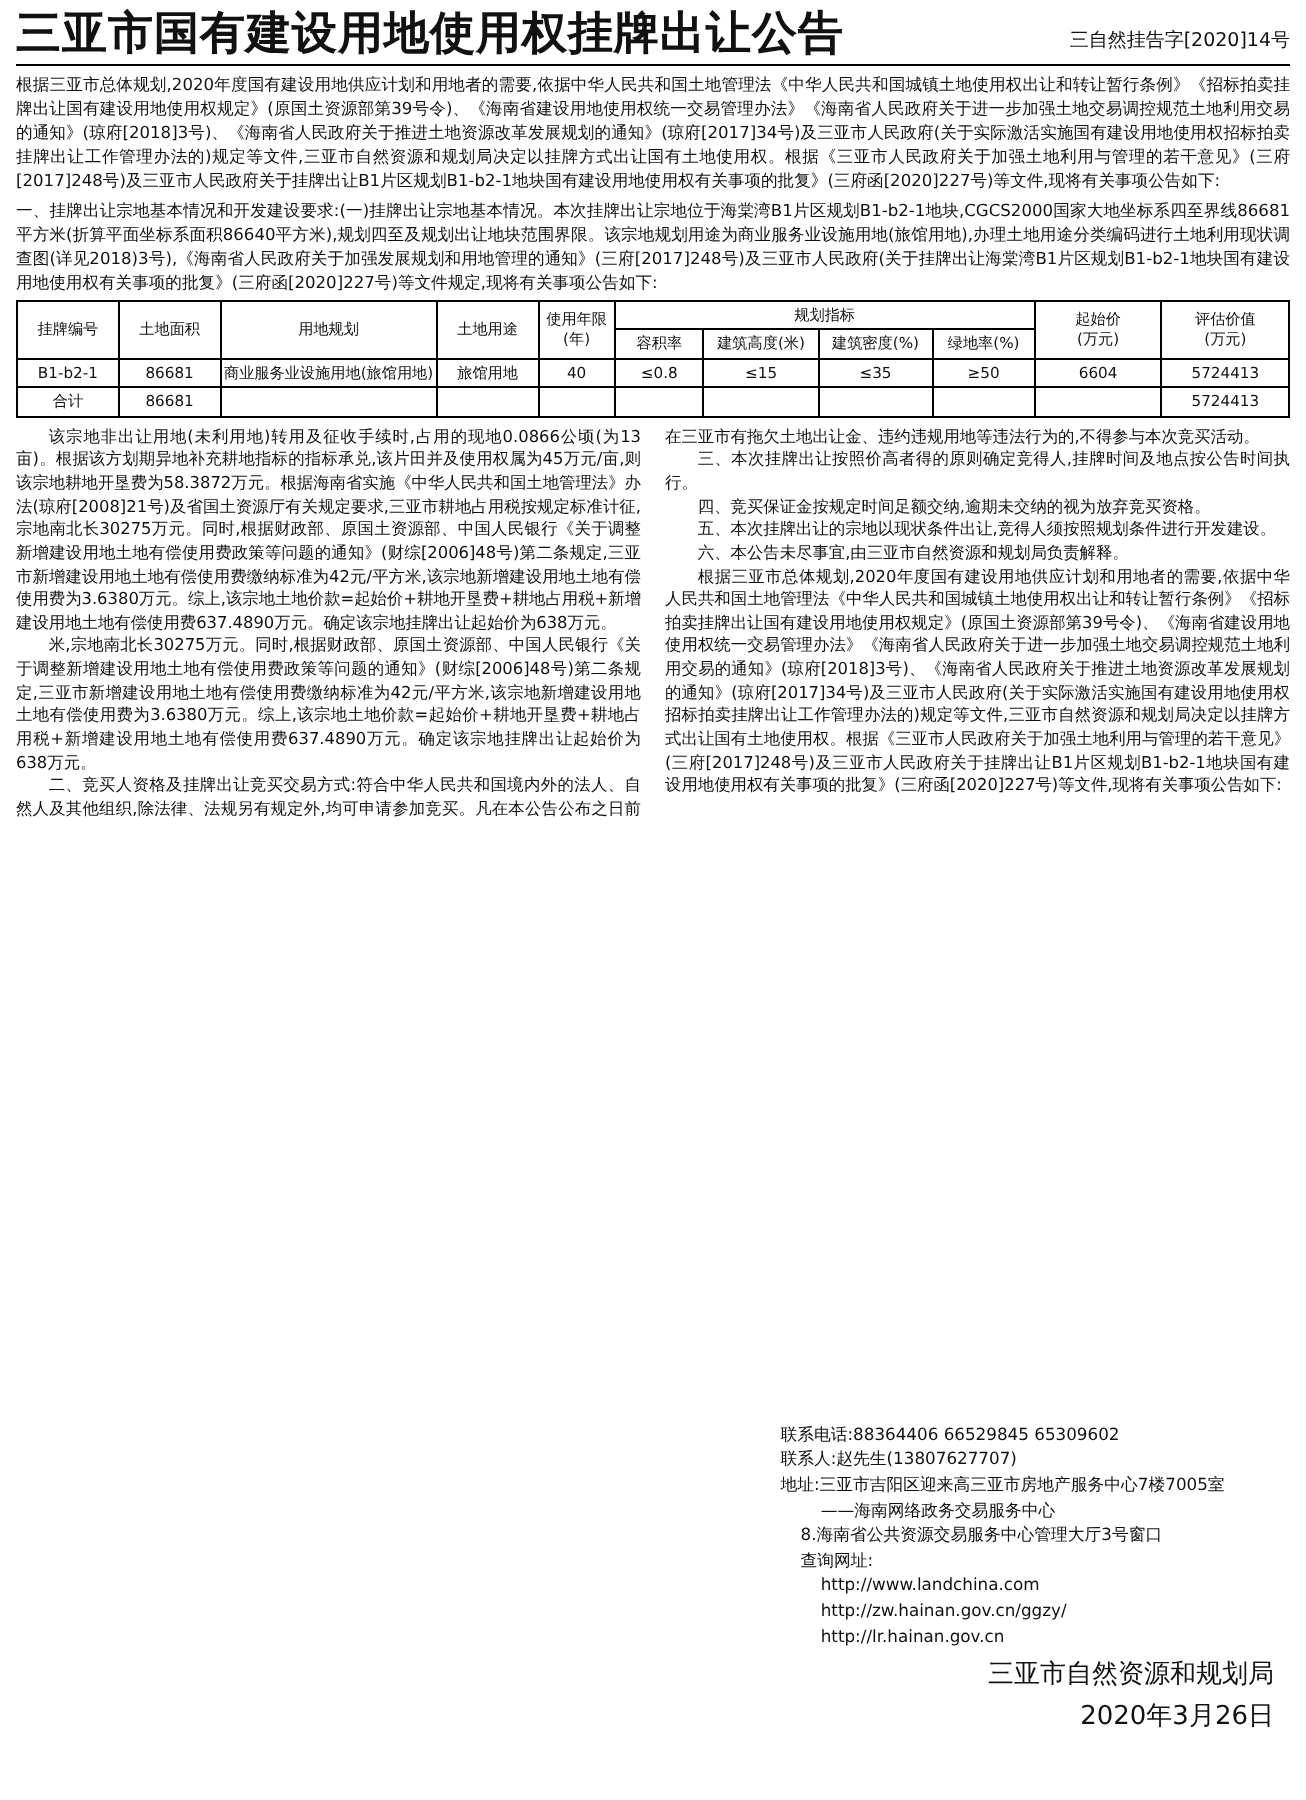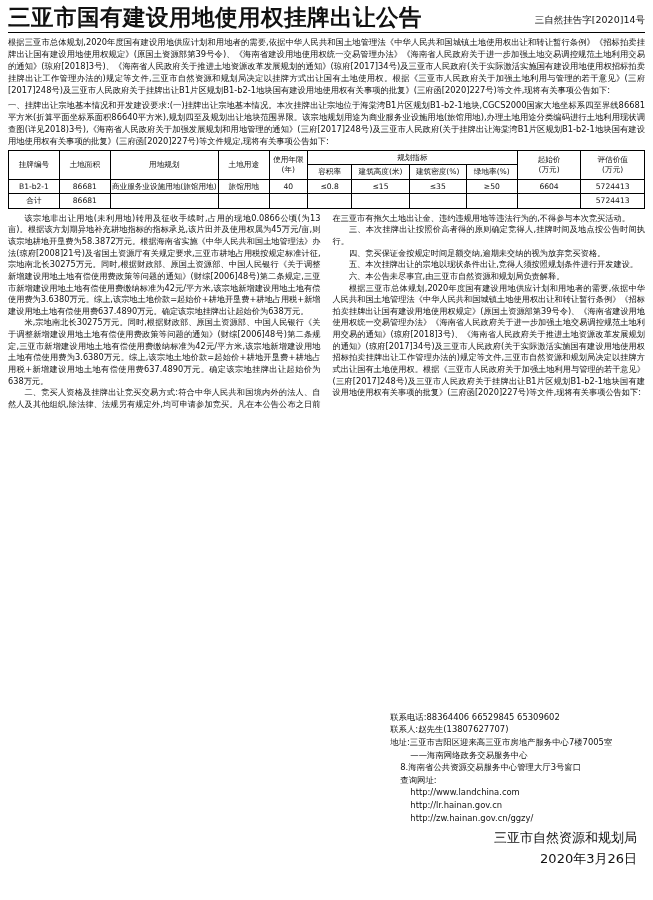--- a/index.html
+++ b/index.html
@@ -211,22 +211,22 @@
       <p>
         <span>联系人:</span><span>赵先生(13807627707)</span>
       </p>
       <p>
         <span>地址:</span><span>三亚市吉阳区迎来高三亚市房地产服务中心7楼7005室</span>
       </p>
       <p class="indent2">——海南网络政务交易服务中心</p>
       <p class="indent1">8.海南省公共资源交易服务中心管理大厅3号窗口</p>
       <p class="indent1">查询网址:</p>
       <p class="indent2">http://www.landchina.com</p>
+      <p class="indent2">http://zw.hainan.gov.cn/ggzy/</p>
       <p class="indent2">http://lr.hainan.gov.cn</p>
-      <p class="indent2">http://zw.hainan.gov.cn/ggzy/</p>
       <div class="sign">
         <div>三亚市自然资源和规划局</div>
         <div>2020年3月26日</div>
       </div>
     </div>
   </div>
 
 </div>
 
 </body></html>

